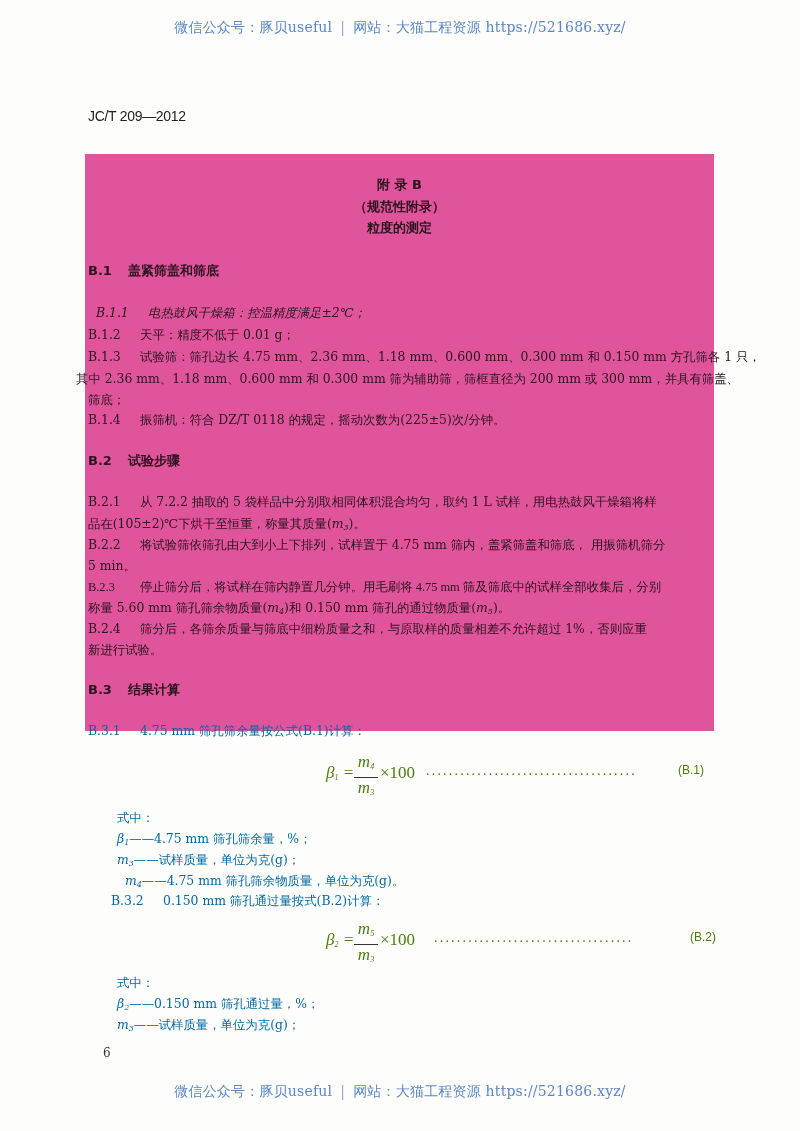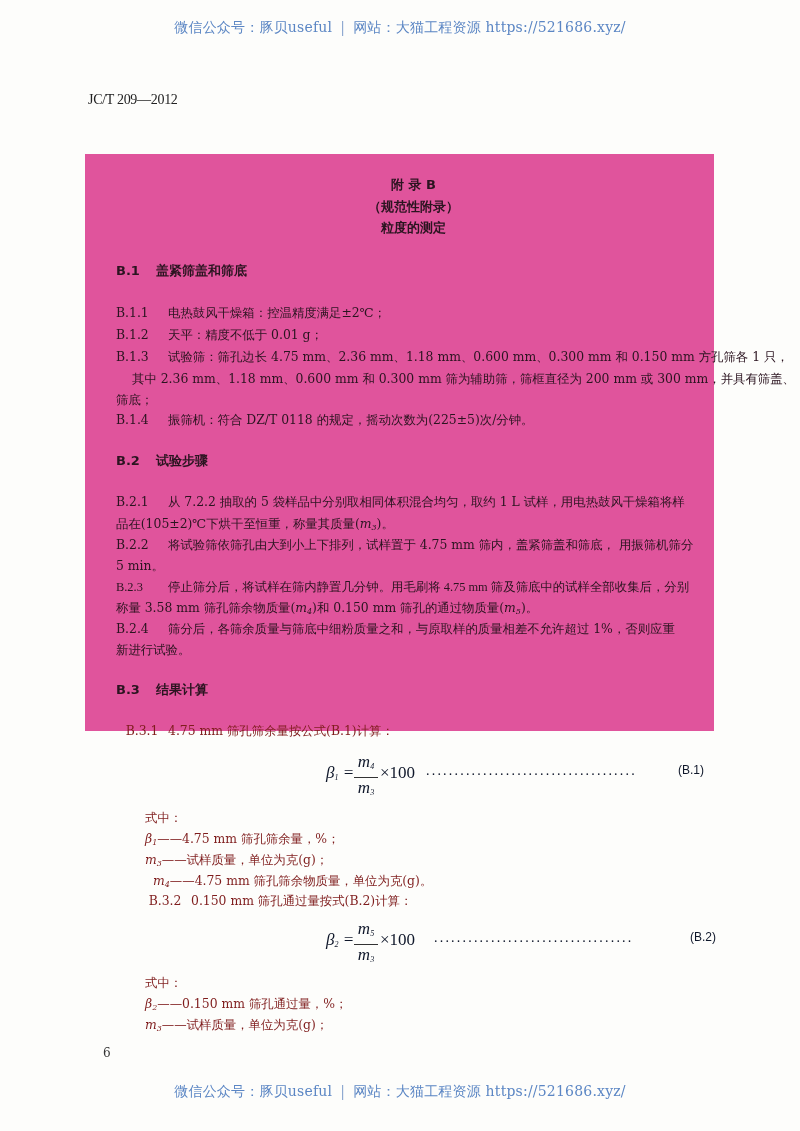--- a/index.html
+++ b/index.html
@@ -6,38 +6,38 @@
     html, body { width: 800px; height: 1131px; background: #fdfdfb; overflow: hidden; }
     body { position: relative; font-family: "DejaVu Serif", "Liberation Serif", serif; color: #2a2a2a; }
     .watermark {
       position: absolute; left: 0; width: 800px; text-align: center;
       font-family: "DejaVu Serif", serif; font-size: 14px; color: #5b86c4; letter-spacing: 0.2px;
     }
     .watermark .sep { color: #8aa6cf; margin: 0 8px; }
     .wm-top { top: 19px; }
     .wm-bottom { top: 1083px; }
     .doc-code {
-      position: absolute; left: 88px; top: 92px;
-      font-family: Liberation Serif, serif; font-size: 14px; color: #222; letter-spacing: -0.3px;
+      position: absolute; left: 88px; top: 108px;
+      font-family: Liberation Sans, sans-serif; font-size: 14px; color: #222; letter-spacing: -0.3px;
     }
     .highlight {
       position: absolute; left: 85px; top: 154px; width: 629px; height: 577px;
       background: #e0549c;
     }
     .line {
-      position: absolute; font-size: 12.4px; line-height: 16px; white-space: nowrap; color: #2b1420; padding-left: 28px;
+      position: absolute; font-size: 12.4px; line-height: 16px; white-space: nowrap; color: #2b1420;
     }
     .center { left: 85px; width: 629px; text-align: center; }
     .heading { font-family: "DejaVu Sans", sans-serif; font-weight: bold; font-size: 13px; }
     .sec-no { display: inline-block; width: 40px; }
     .sub-no { display: inline-block; width: 52px; }
-    .below { color: #7f1d1d; text-align: center; }
+    .below { color: #0369a1; }
     sub { font-size: 8px; vertical-align: -2px; font-style: italic; }
     i { font-style: italic; }
-    .formula { position: absolute; font-family: "Liberation Serif", serif; font-size: 17px; color: #0f172a; }
+    .formula { position: absolute; font-family: "Liberation Serif", serif; font-size: 17px; color: #4d7c0f; }
     .formula .lhs { position: absolute; top: 10px; font-style: italic; }
     .formula .frac { position: absolute; left: 28px; top: 0; text-align: center; width: 24px; }
     .formula .num, .formula .den { font-style: italic; display: block; line-height: 18px; }
     .formula .bar { display: block; border-top: 1px solid #333; margin: 1px 0; }
     .formula .times { position: absolute; left: 54px; top: 10px; }
     .formula .dots { position: absolute; left: 100px; top: 10px; letter-spacing: 2.2px; font-size: 14px; }
     .formula .eqno { position: absolute; top: 10px; font-family: Liberation Sans, sans-serif; font-size: 12px; }
     .page-num { position: absolute; left: 103px; top: 1046px; font-size: 12px; color: #333; }
   </style>
 </head>
@@ -51,30 +51,30 @@
 
 <div class="highlight"></div>
 
 <div class="line center heading" style="top:177px;">附  录  B</div>
 <div class="line center heading" style="top:199px;">（规范性附录）</div>
 <div class="line center heading" style="top:220px;">粒度的测定</div>
 
 <div class="line heading" style="left:88px; top:263px;">
   <span class="sec-no">B.1</span><span>盖紧筛盖和筛底</span>
 </div>
-<div class="line" style="left:88px; top:305px;">
+<div class="line" style="left:96px; top:305px;font-style:italic;">
   <span class="sub-no">B.1.1</span><span>电热鼓风干燥箱：控温精度满足±2℃；</span>
 </div>
 <div class="line" style="left:88px; top:327px;">
   <span class="sub-no">B.1.2</span><span>天平：精度不低于 0.01 g；</span>
 </div>
 <div class="line" style="left:88px; top:349px;">
   <span class="sub-no">B.1.3</span><span>试验筛：筛孔边长 4.75 mm、2.36 mm、1.18 mm、0.600 mm、0.300 mm 和 0.150 mm 方孔筛各 1 只，</span>
 </div>
-<div class="line" style="left:104px; top:371px;">其中 2.36 mm、1.18 mm、0.600 mm 和 0.300 mm 筛为辅助筛，筛框直径为 200 mm 或 300 mm，并具有筛盖、</div>
+<div class="line" style="left:76px; top:371px;">其中 2.36 mm、1.18 mm、0.600 mm 和 0.300 mm 筛为辅助筛，筛框直径为 200 mm 或 300 mm，并具有筛盖、</div>
 <div class="line" style="left:88px; top:392px;">筛底；</div>
 <div class="line" style="left:88px; top:412px;">
   <span class="sub-no">B.1.4</span><span>振筛机：符合 DZ/T 0118 的规定，摇动次数为(225±5)次/分钟。</span>
 </div>
 
 <div class="line heading" style="left:88px; top:453px;">
   <span class="sec-no">B.2</span><span>试验步骤</span>
 </div>
 <div class="line" style="left:88px; top:494px;">
   <span class="sub-no">B.2.1</span><span>从 7.2.2 抽取的 5 袋样品中分别取相同体积混合均匀，取约 1 L 试样，用电热鼓风干燥箱将样</span>
@@ -83,21 +83,21 @@
   <span>品在(105±2)℃下烘干至恒重，称量其质量(</span><i>m</i><sub>3</sub><span>)。</span>
 </div>
 <div class="line" style="left:88px; top:537px;">
   <span class="sub-no">B.2.2</span><span>将试验筛依筛孔由大到小上下排列，试样置于 4.75 mm 筛内，盖紧筛盖和筛底， 用振筛机筛分</span>
 </div>
 <div class="line" style="left:88px; top:558px;">5 min。</div>
 <div class="line" style="left:88px; top:579px;font-family:Liberation Serif, serif;">
   <span class="sub-no">B.2.3</span><span>停止筛分后，将试样在筛内静置几分钟。用毛刷将 4.75 mm 筛及筛底中的试样全部收集后，分别</span>
 </div>
 <div class="line" style="left:88px; top:600px;">
-  <span>称量 3.58 mm 筛孔筛余物质量(</span><i>m</i><sub>4</sub><span>)和 0.150 mm 筛孔的通过物质量(</span><i>m</i><sub>5</sub><span>)。</span>
+  <span>称量 5.60 mm 筛孔筛余物质量(</span><i>m</i><sub>4</sub><span>)和 0.150 mm 筛孔的通过物质量(</span><i>m</i><sub>5</sub><span>)。</span>
 </div>
 <div class="line" style="left:88px; top:621px;">
   <span class="sub-no">B.2.4</span><span>筛分后，各筛余质量与筛底中细粉质量之和，与原取样的质量相差不允许超过 1%，否则应重</span>
 </div>
 <div class="line" style="left:88px; top:642px;">新进行试验。</div>
 
 <div class="line heading" style="left:88px; top:682px;">
   <span class="sec-no">B.3</span><span>结果计算</span>
 </div>
 

